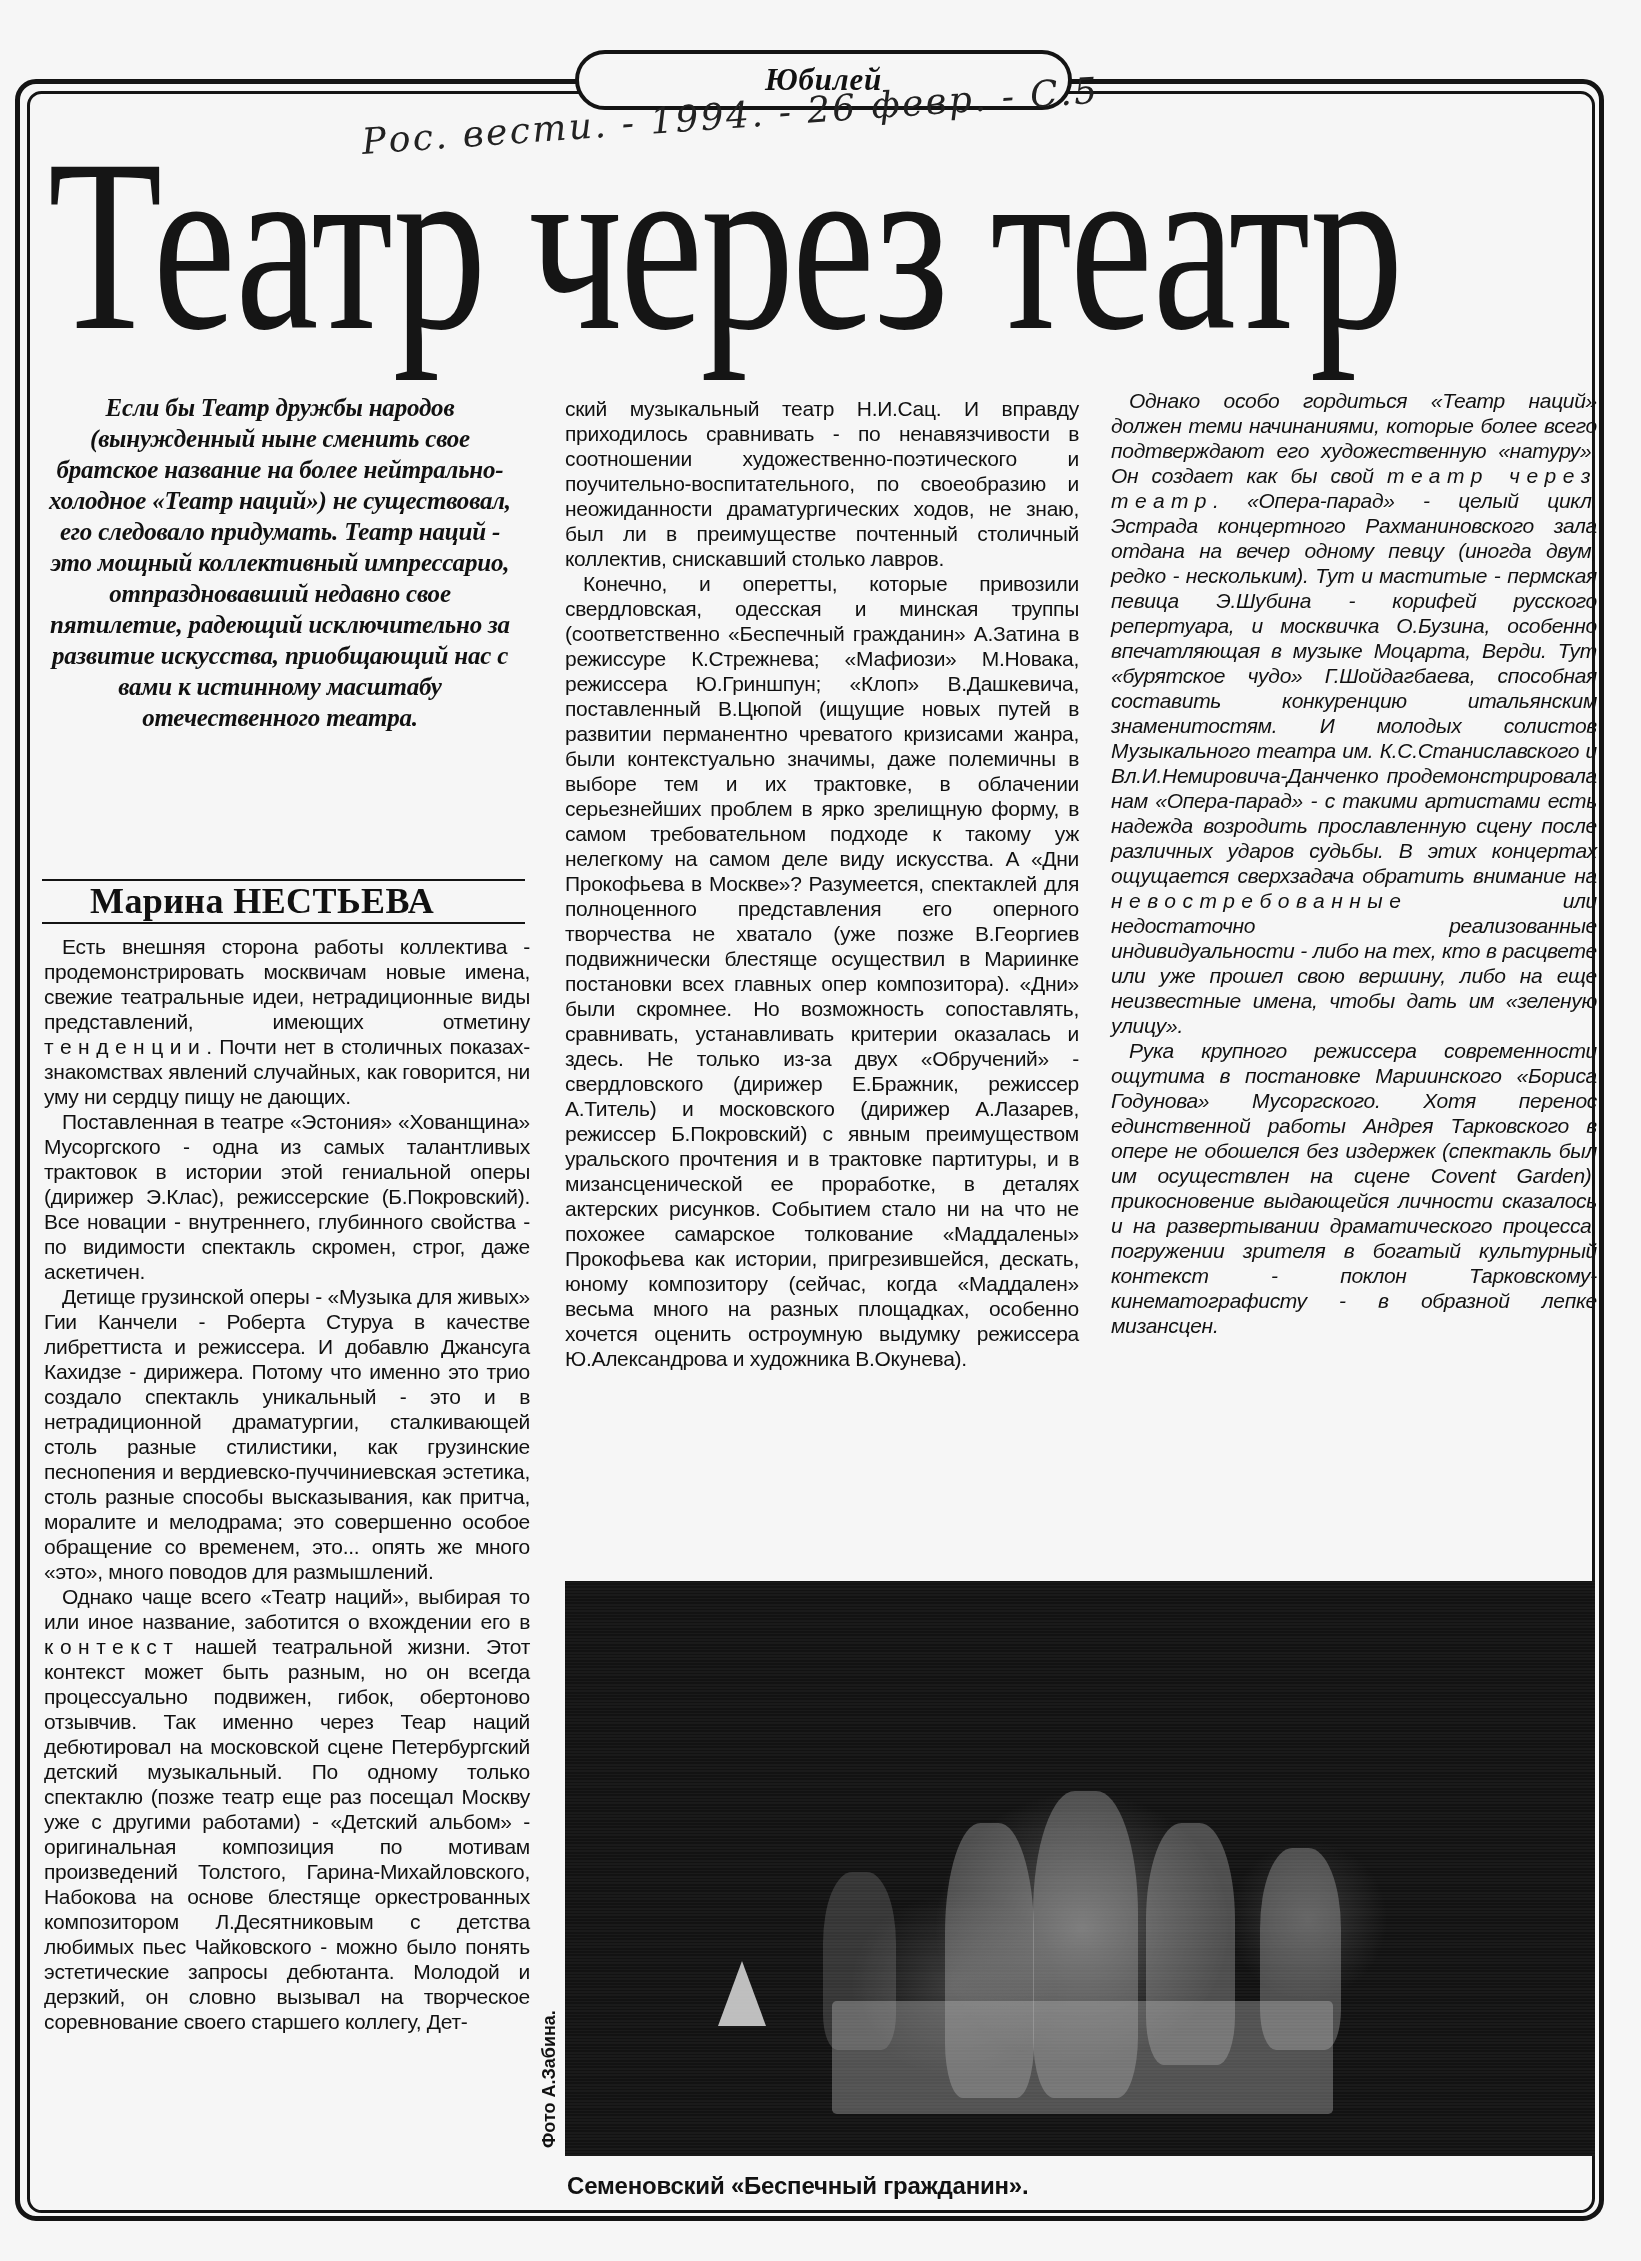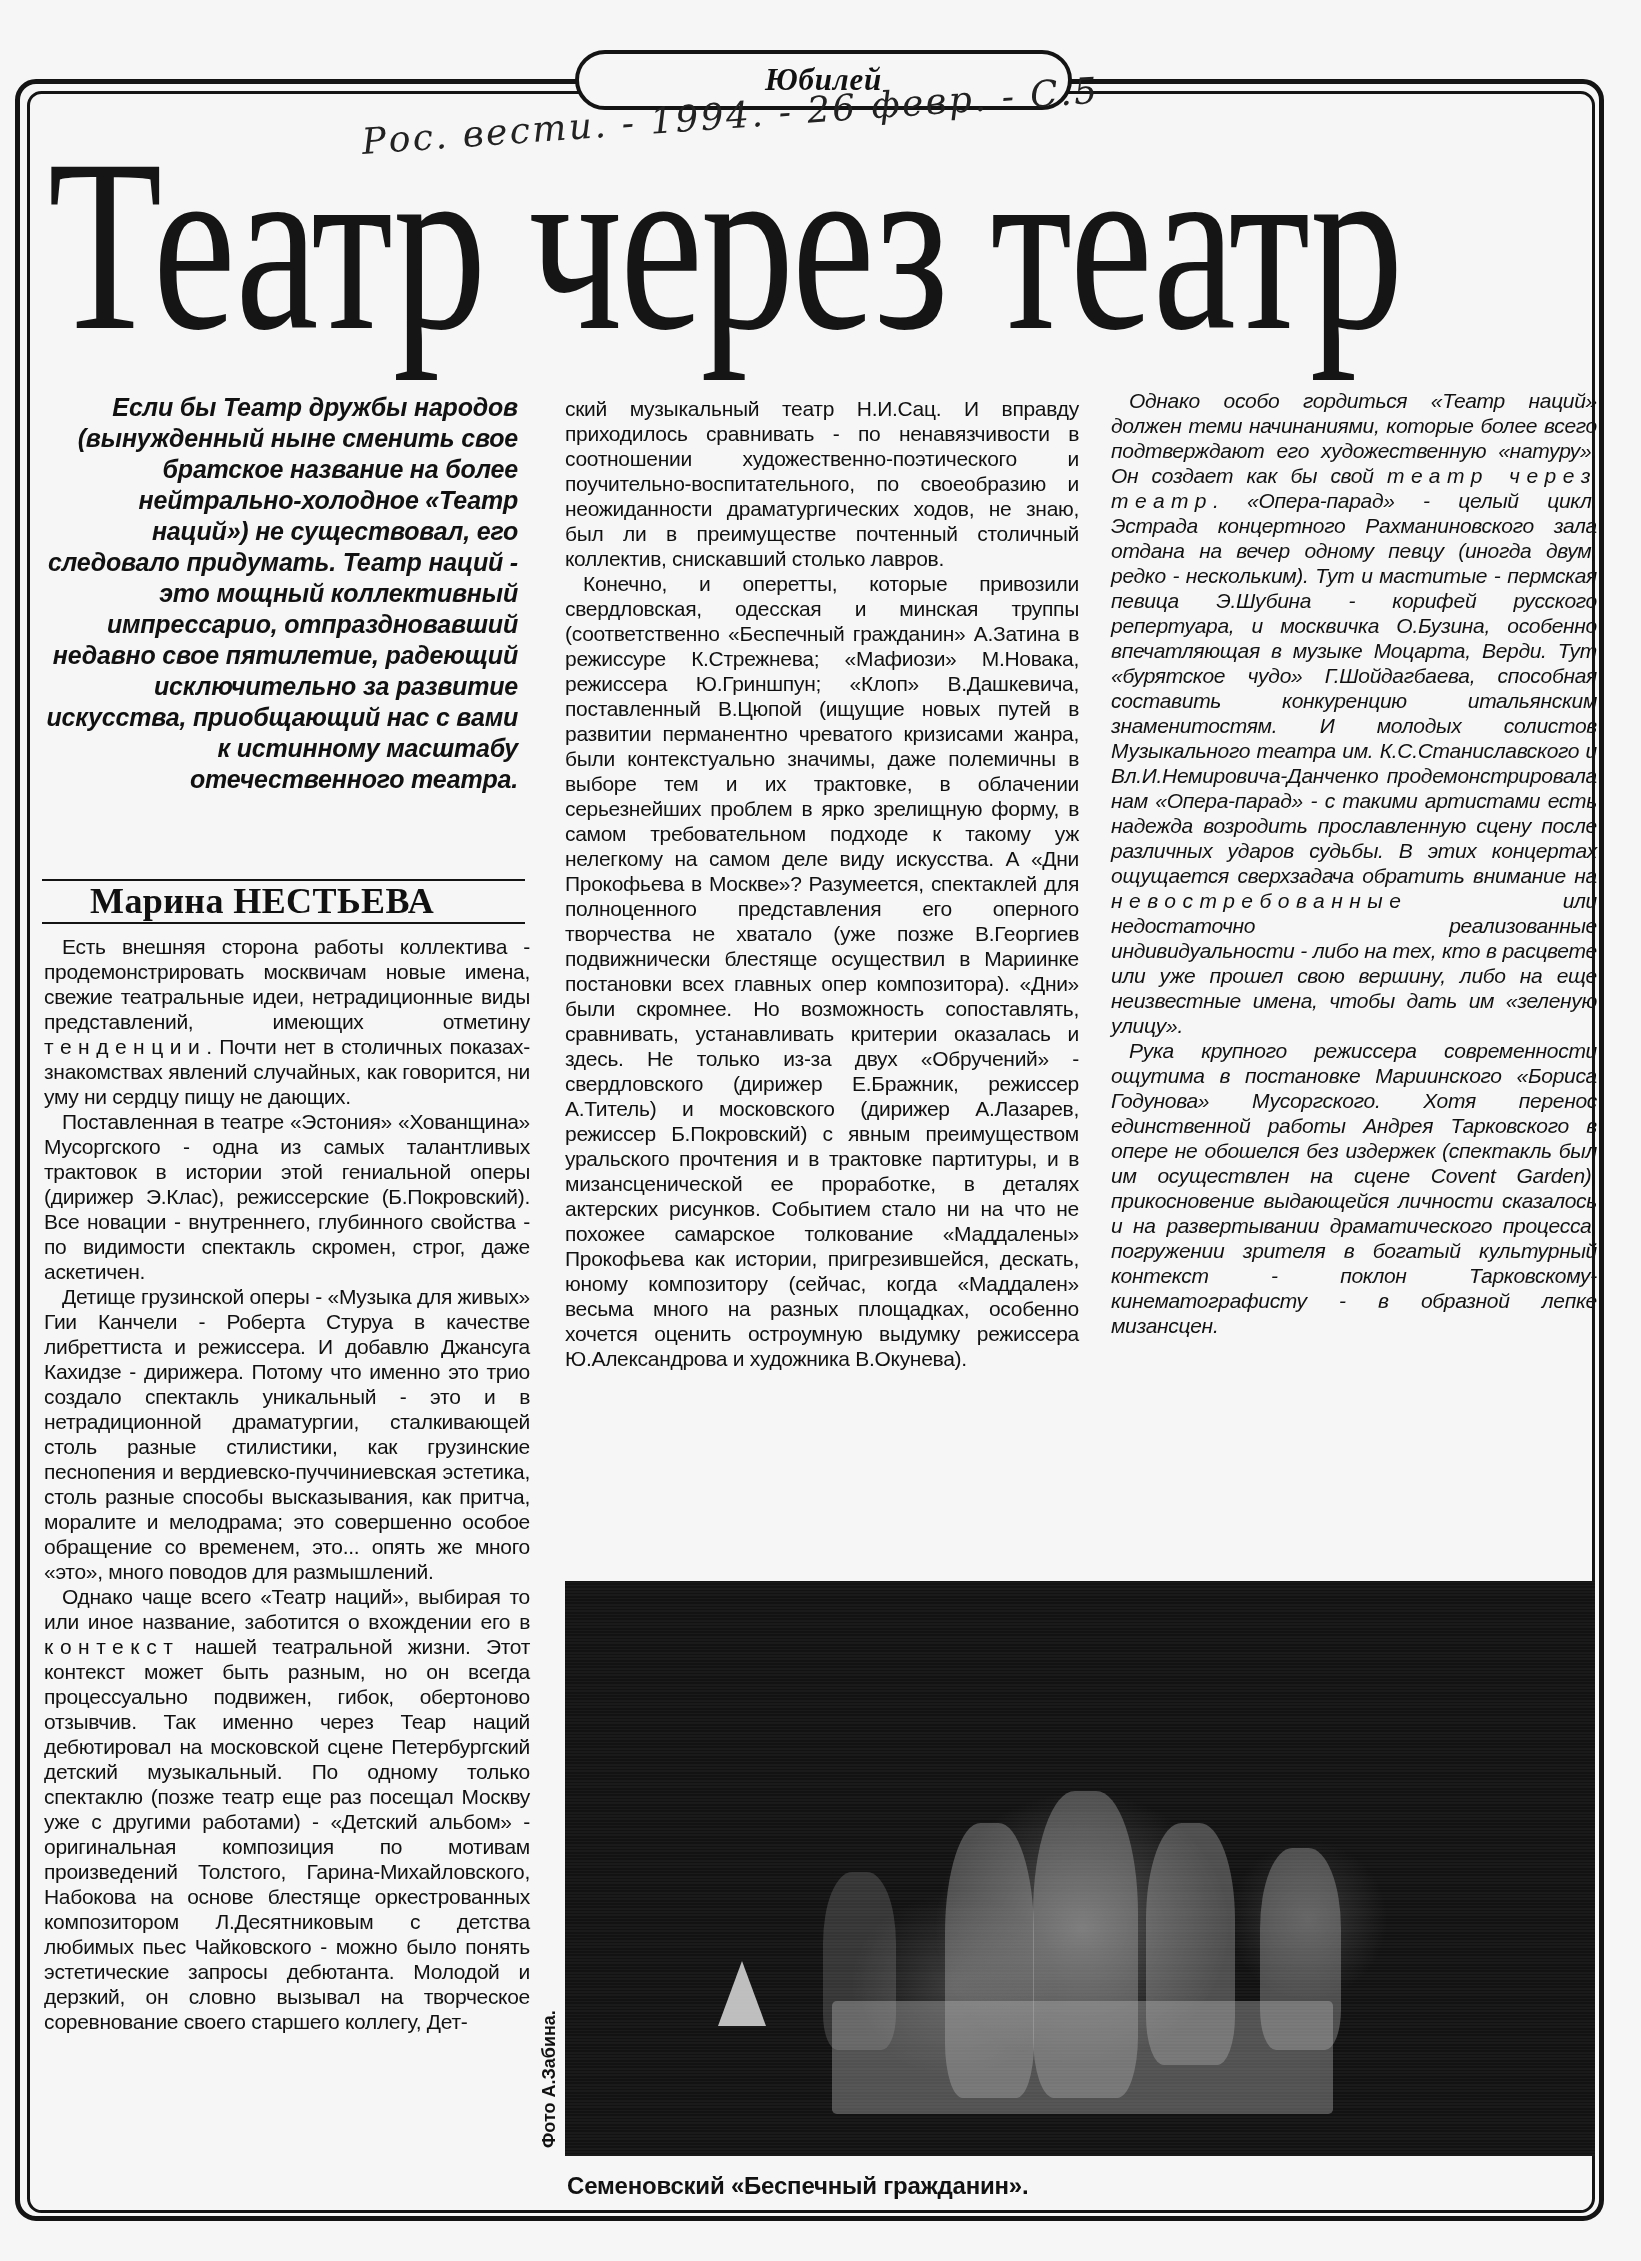--- a/index.html
+++ b/index.html
@@ -80,22 +80,22 @@
       transform: scaleY(1.32);
       transform-origin: left top;
       white-space: nowrap;
       color: #151515;
     }
     
     .lead {
       position: absolute;
       left: 42px; top: 392px;
       width: 476px;
-      text-align: right;
-      font-family: Liberation Sans, sans-serif;
+      text-align: center;
+      font-family: Liberation Serif, serif;
       font-weight: bold;
       font-style: italic;
       font-size: 25px;
       line-height: 31px;
       letter-spacing: -0.2px;
     }
     .rule {
       position: absolute;
       left: 42px; top: 879px;
       width: 483px; height: 2.4px;

